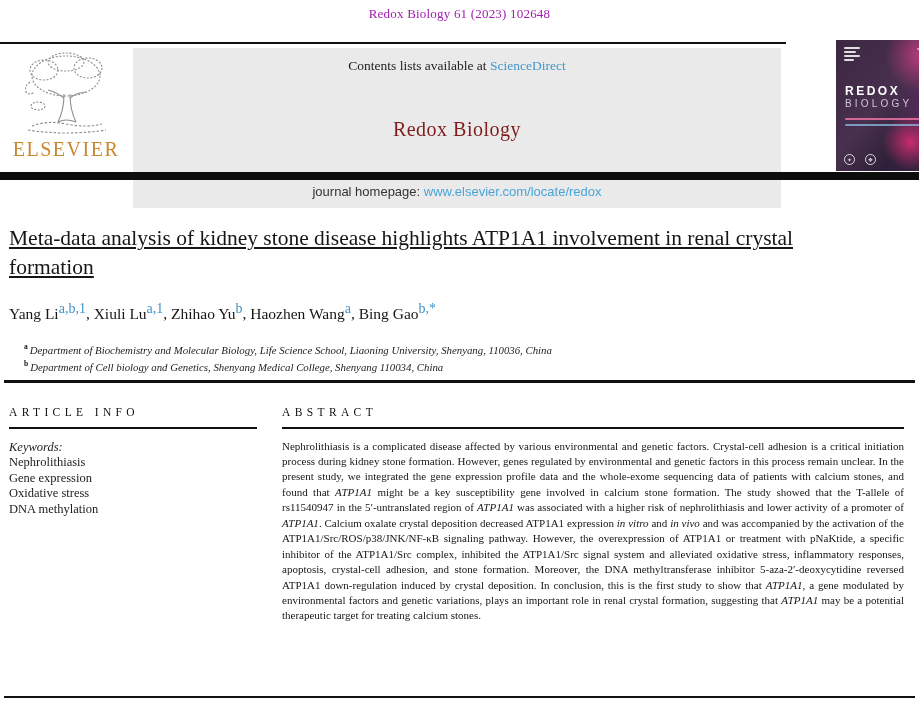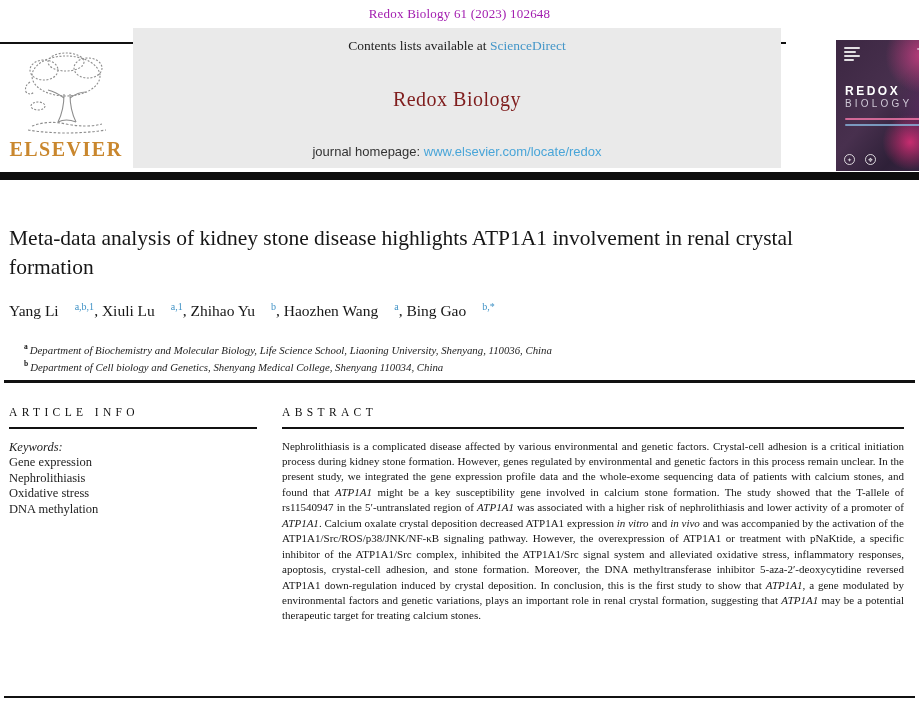--- a/index.html
+++ b/index.html
@@ -21,26 +21,26 @@
   .top-rule   { position: absolute; top: 42px; left: 0; width: 786px; height: 2px; background: #111; }
   .black-bar  { position: absolute; top: 172px; left: 0; width: 919px; height: 8px; background: #0d0d0d; }
   .mid-rule   { position: absolute; top: 380px; left: 4px; width: 911px; height: 2.5px; background: #111; }
   .bottom-rule{ position: absolute; top: 696px; left: 4px; width: 911px; height: 1.6px; background: #111; }
 
   
   .elsevier { position: absolute; left: 8px; top: 48px; width: 116px; height: 120px; text-align: center; }
   .elsevier svg { display: block; margin: 0 auto; }
   .elsevier-word {
     font-family: "Liberation Serif", serif; font-size: 20px; color: #c9872e;
-    letter-spacing: 1.5px; margin-top: 2px; font-weight: bold;
+    letter-spacing: 1.5px; margin-top: 2px;
   }
 
   
   .banner {
-    position: absolute; left: 133px; top: 28px; width: 648px; height: 140px;
+    position: absolute; left: 133px; top: 48px; width: 648px; height: 160px;
     background: #eaeaea; display: flex; flex-direction: column;
     align-items: center; justify-content: space-between;
     padding: 10px 0 9px 0;
   }
   .contents-line { font-size: 13.5px; color: #222; }
   .banner-title  { font-size: 20px; color: #7f1d1d; letter-spacing: 0.5px; }
   .homepage-line { font-family: "Liberation Sans", sans-serif; font-size: 13px; color: #333; }
   .link-blue { color: #4496c8; text-decoration: none; }
   .link-light { color: #49a5d8; text-decoration: none; margin-top: 40px; }
 
@@ -68,24 +68,24 @@
   .cover-emblems { position: absolute; left: 8px; bottom: 6px; display: flex; gap: 10px; }
   .cover-emblems .emb {
     width: 11px; height: 11px; border: 1.2px solid rgba(255,255,255,0.8);
     border-radius: 50%; color: rgba(255,255,255,0.8); font-size: 6px;
     display: flex; align-items: center; justify-content: center;
   }
 
   
   .article-title {
     position: absolute; left: 9px; top: 224px; width: 802px;
-    font-size: 21.5px; line-height: 29px; color: #161616; font-weight: normal;
+    font-size: 21.5px; line-height: 29px; color: #161616; font-weight: normal; text-decoration: underline;
   }
   .author-list { position: absolute; left: 9px; top: 301px; font-size: 15.5px; color: #161616; }
-  .author-list sup { font-size: 10px; color: #4193c6; margin-left: 16px; }
+  .author-list sup { font-size: 14px; color: #4193c6; margin-left: 0; }
   .affiliations { position: absolute; left: 9px; top: 340px; font-size: 10.8px; margin-left: 15px; }
   .affiliations .aff { font-style: italic; line-height: 14.5px; color: #222; }
   .affiliations .aff sup { font-style: normal; font-weight: bold; font-size: 7.5px; margin-right: 2px; color: #111; }
 
   
   .col-left  { position: absolute; left: 9px;  top: 406px; width: 248px; }
   .col-right { position: absolute; left: 282px; top: 406px; width: 622px; }
   .section-heading { font-size: 11.5px; letter-spacing: 0.38em; color: #111; }
   .heading-rule { height: 1.5px; background: #111; margin-top: 9px; }
   .col-left .heading-rule { width: 248px; }
@@ -170,22 +170,22 @@
   </div>
 
 <div class="mid-rule"></div>
 
 <div class="col-left">
   <div class="section-heading">ARTICLE INFO</div>
   <div class="heading-rule"></div>
   <div class="keywords">
     <div class="keywords-label">Keywords:</div>
     <div id="kw-list">
+        <div>Nephrolithiasis</div>
         <div>Gene expression</div>
-        <div>Nephrolithiasis</div>
         <div>Oxidative stress</div>
         <div>DNA methylation</div>
       </div>
   </div>
 </div>
 
 <div class="col-right">
   <div class="section-heading">ABSTRACT</div>
   <div class="heading-rule"></div>
   <p class="abstract-text" id="abs-text"><span>Nephrolithiasis is a complicated disease affected by various environmental and genetic factors. Crystal-cell adhesion is a critical initiation process during kidney stone formation. However, genes regulated by environmental and genetic factors in this process remain unclear. In the present study, we integrated the gene expression profile data and the whole-exome sequencing data of patients with calcium stones, and found that </span><span class="it">ATP1A1</span><span> might be a key susceptibility gene involved in calcium stone formation. The study showed that the T-allele of rs11540947 in the 5′-untranslated region of </span><span class="it">ATP1A1</span><span> was associated with a higher risk of nephrolithiasis and lower activity of a promoter of </span><span class="it">ATP1A1</span><span>. Calcium oxalate crystal deposition decreased ATP1A1 expression </span><span class="it">in vitro</span><span> and </span><span class="it">in vivo</span><span> and was accompanied by the activation of the ATP1A1/Src/ROS/p38/JNK/NF-κB signaling pathway. However, the overexpression of ATP1A1 or treatment with pNaKtide, a specific inhibitor of the ATP1A1/Src complex, inhibited the ATP1A1/Src signal system and alleviated oxidative stress, inflammatory responses, apoptosis, crystal-cell adhesion, and stone formation. Moreover, the DNA methyltransferase inhibitor 5-aza-2′-deoxycytidine reversed ATP1A1 down-regulation induced by crystal deposition. In conclusion, this is the first study to show that </span><span class="it">ATP1A1</span><span>, a gene modulated by environmental factors and genetic variations, plays an important role in renal crystal formation, suggesting that </span><span class="it">ATP1A1</span><span> may be a potential therapeutic target for treating calcium stones.</span></p>

